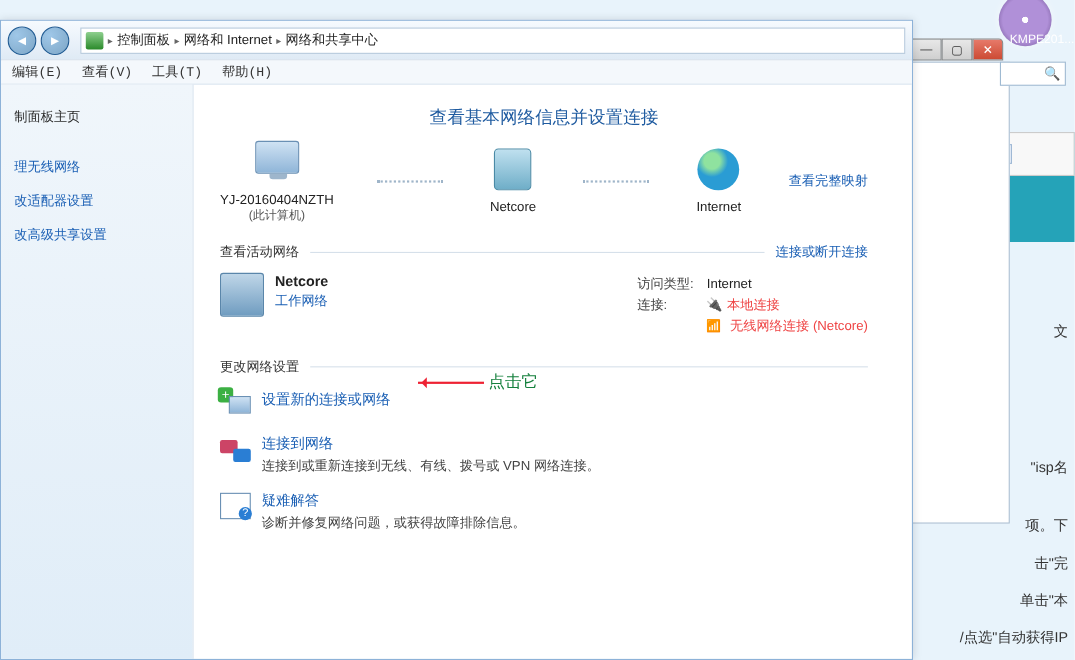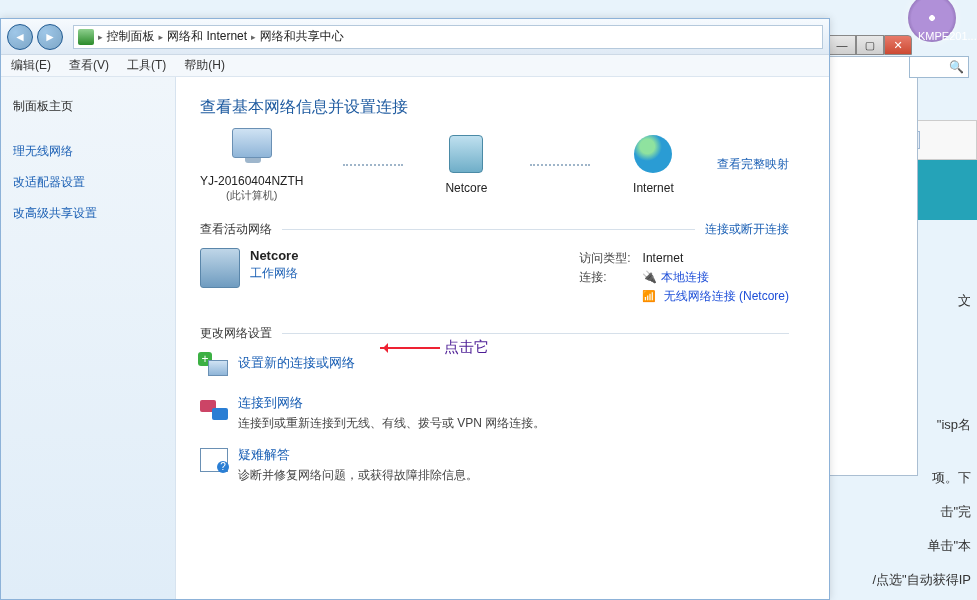--- a/index.html
+++ b/index.html
@@ -15,29 +15,29 @@
 .wc-close { background:linear-gradient(#e77a6a,#cc4a33); color:#fff; border-radius:0 4px 0 0; }
 
 
 .explorer { position:absolute; top:18px; left:0; width:830px; height:582px; background:#fff; border:1px solid #8db2d8; box-shadow:0 0 8px rgba(0,0,0,.15); }
 .nav-bar { height:36px; background:linear-gradient(#f6fafe,#dfeaf5); border-bottom:1px solid #cdd9e6; display:flex; align-items:center; padding:0 6px; gap:4px; }
 .nav-btn { width:26px; height:26px; border-radius:50%; background:radial-gradient(circle at 30% 30%,#5faee8,#2268a8); border:1px solid #1f5a92; display:flex; align-items:center; justify-content:center; color:#fff; font-size:12px; }
 .nav-btn.dis { background:radial-gradient(circle at 30% 30%,#9fc7e8,#7da6c6); }
 .breadcrumb { flex:1; height:24px; background:#fff; border:1px solid #b5c9dc; margin-left:6px; display:flex; align-items:center; padding:0 4px; gap:4px; font-size:12px; }
 .crumb { display:flex; align-items:center; gap:2px; color:#222; cursor:default; }
 .crumb-sep { color:#666; font-size:9px; }
-.menu-bar { height:22px; background:#f4f8fc; border-bottom:1px solid #dce6f0; display:flex; align-items:center; padding:0 10px; gap:18px; font-size:12px; color:#333; }
+.menu-bar { height:22px; background:#f4f8fc; border-bottom:1px solid #dce6f0; display:flex; align-items:center; padding:0 10px; gap:18px; font-size:12px; color:#333;font-family:Liberation Mono, monospace; }
 .menu-item { cursor:default; }
 
 .body { display:flex; height:calc(100% - 58px); }
 .sidebar { width:175px; background:linear-gradient(#f0f6fb,#e0edf8); border-right:1px solid #d7e3ef; padding:14px 12px; }
 .side-link { color:#1a5fb4; font-size:12px; padding:7px 0; display:block; }
 .side-link.current { color:#2b2b2b; }
 .content { flex:1; padding:20px 40px 20px 24px; overflow:auto; color:#222; position:relative; }
-h2.title { color:#1f5ba0; font-size:16px; font-weight:normal; margin-bottom:8px; }
+h2.title { color:#1f5ba0; font-size:16px; font-weight:normal; margin-bottom:8px;text-align:center; }
 .map-row { display:flex; align-items:center; justify-content:space-between; margin:4px 0 18px; }
 .map-node { text-align:center; font-size:12px; }
 .node-icon { width:48px; height:42px; margin:0 auto 4px; position:relative; }
 .pc-ico { width:40px; height:30px; background:linear-gradient(#cfe2f3,#8fb5d8); border:1px solid #6a90b4; border-radius:3px; margin:2px auto 0; position:relative; }
 .pc-ico:after { content:""; position:absolute; bottom:-6px; left:12px; width:16px; height:5px; background:#9eb6cc; border-radius:0 0 3px 3px; }
 .router-ico { width:34px; height:38px; background:linear-gradient(#bfe0ef,#6faec8); border:1px solid #4a8aa6; border-radius:4px; margin:0 auto; }
 .globe-ico { width:38px; height:38px; border-radius:50%; background:radial-gradient(circle at 35% 30%,#8fe29f 0 20%,#2a9cd4 40% 100%); margin:0 auto; }
 .map-dash { flex:0 0 60px; height:1px; border-top:2px dotted #9fb5c9; }
 .map-link { color:#1a5fb4; font-size:12px; }
 .sub-computer { font-size:11px; color:#555; }
@@ -45,37 +45,37 @@
 .section-row { display:flex; align-items:center; font-size:12px; color:#333; margin:6px 0 4px; }
 .section-row hr { flex:1; border:none; border-top:1px solid #d6e0ea; margin-left:10px; }
 .network-box { display:flex; margin:10px 0 18px; gap:20px; }
 .net-left { display:flex; gap:10px; align-items:flex-start; }
 .net-lg-icon { width:40px; height:40px; background:linear-gradient(#bfd6e8,#6f9cc0); border:1px solid #5a86aa; border-radius:3px; }
 .net-left-text b { font-size:13px; }
 .net-left-text .work { color:#1a5fb4; font-size:12px; margin-top:2px; display:inline-block; }
 .net-right { margin-left:auto; font-size:12px; }
 .net-right .row { margin:2px 0; }
 .net-right .lab { display:inline-block; width:60px; color:#444; }
-.net-right a, .link { color:#1d4ed8; text-decoration:none; }
+.net-right a, .link { color:#ef4444; text-decoration:none; }
 .net-sig { color:#2a8a2a; font-size:11px; margin-right:4px; }
 
 .task { display:flex; gap:10px; margin:12px 0 14px; }
 .task-ico { width:28px; height:24px; margin-top:2px; flex:0 0 28px; position:relative; }
 .task-ico.t1 { background:#fff; }
 .task-ico.t1:before { content:"+"; position:absolute; top:-4px; left:-2px; width:14px; height:14px; background:#3cb043; border-radius:3px; color:#fff; text-align:center; line-height:14px; font-size:12px; }
 .task-ico.t1:after { content:""; position:absolute; right:0; top:4px; width:18px; height:14px; background:linear-gradient(#cfe2f3,#8fb5d8); border:1px solid #6a90b4; }
 .task-ico.t2:before { content:""; position:absolute; left:0; top:4px; width:16px; height:12px; background:#c46; border-radius:2px; }
 .task-ico.t2:after { content:""; position:absolute; right:0; bottom:0; width:16px; height:12px; background:#2a7ed4; border-radius:2px; }
 .task-ico.t3 { background:radial-gradient(circle at 30% 40%,#8fd08f,#2a8a2a); border-radius:50%; width:24px; height:24px; }
 .task-ico.t4 { background:#fff; border:1px solid #6a90b4; }
 .task-ico.t4:after { content:"?"; position:absolute; right:-2px; bottom:-2px; width:12px; height:12px; background:#2a7ed4; color:#fff; font-size:10px; text-align:center; border-radius:50%; }
 .task-body .t-title { color:#1a5fb4; font-size:13px; }
 .task-body .t-desc { color:#444; font-size:12px; margin-top:3px; }
 
-.annotation { position:absolute; top:338px; left:380px; color:#4c1d95; font-size:15px; display:flex; align-items:center; gap:4px; }
+.annotation { position:absolute; top:338px; left:380px; color:#15803d; font-size:15px; display:flex; align-items:center; gap:4px; }
 .arrow { width:60px; height:2px; background:#e23; position:relative; }
 .arrow:before { content:""; position:absolute; left:-2px; top:-4px; border:5px solid transparent; border-right-color:#e23; }
 
 
 .win2 { position:absolute; top:56px; left:828px; width:90px; height:420px; background:#fff; border:1px solid #aabed2; }
 .win2-search { position:absolute; top:56px; right:8px; width:60px; height:22px; background:#fff; border:1px solid #9fbad2; display:flex; align-items:center; justify-content:flex-end; padding-right:4px; color:#4a77b4; }
 </style>
 </head>
 <body>
 

